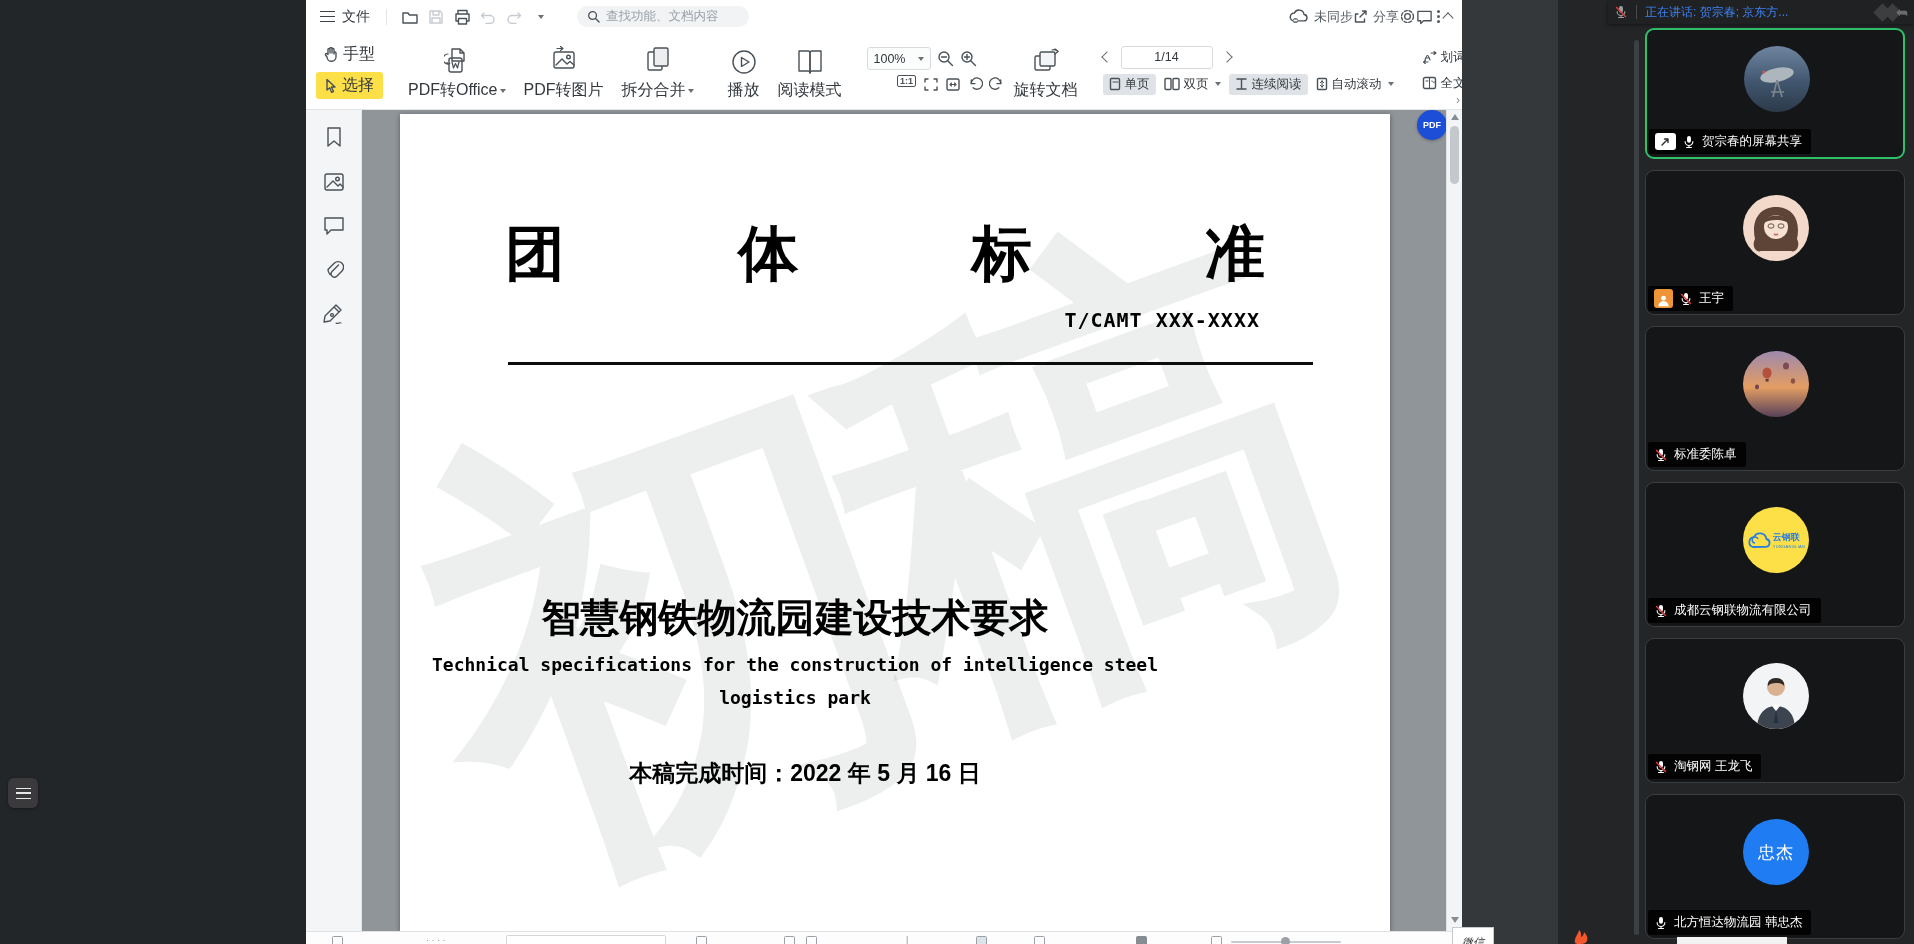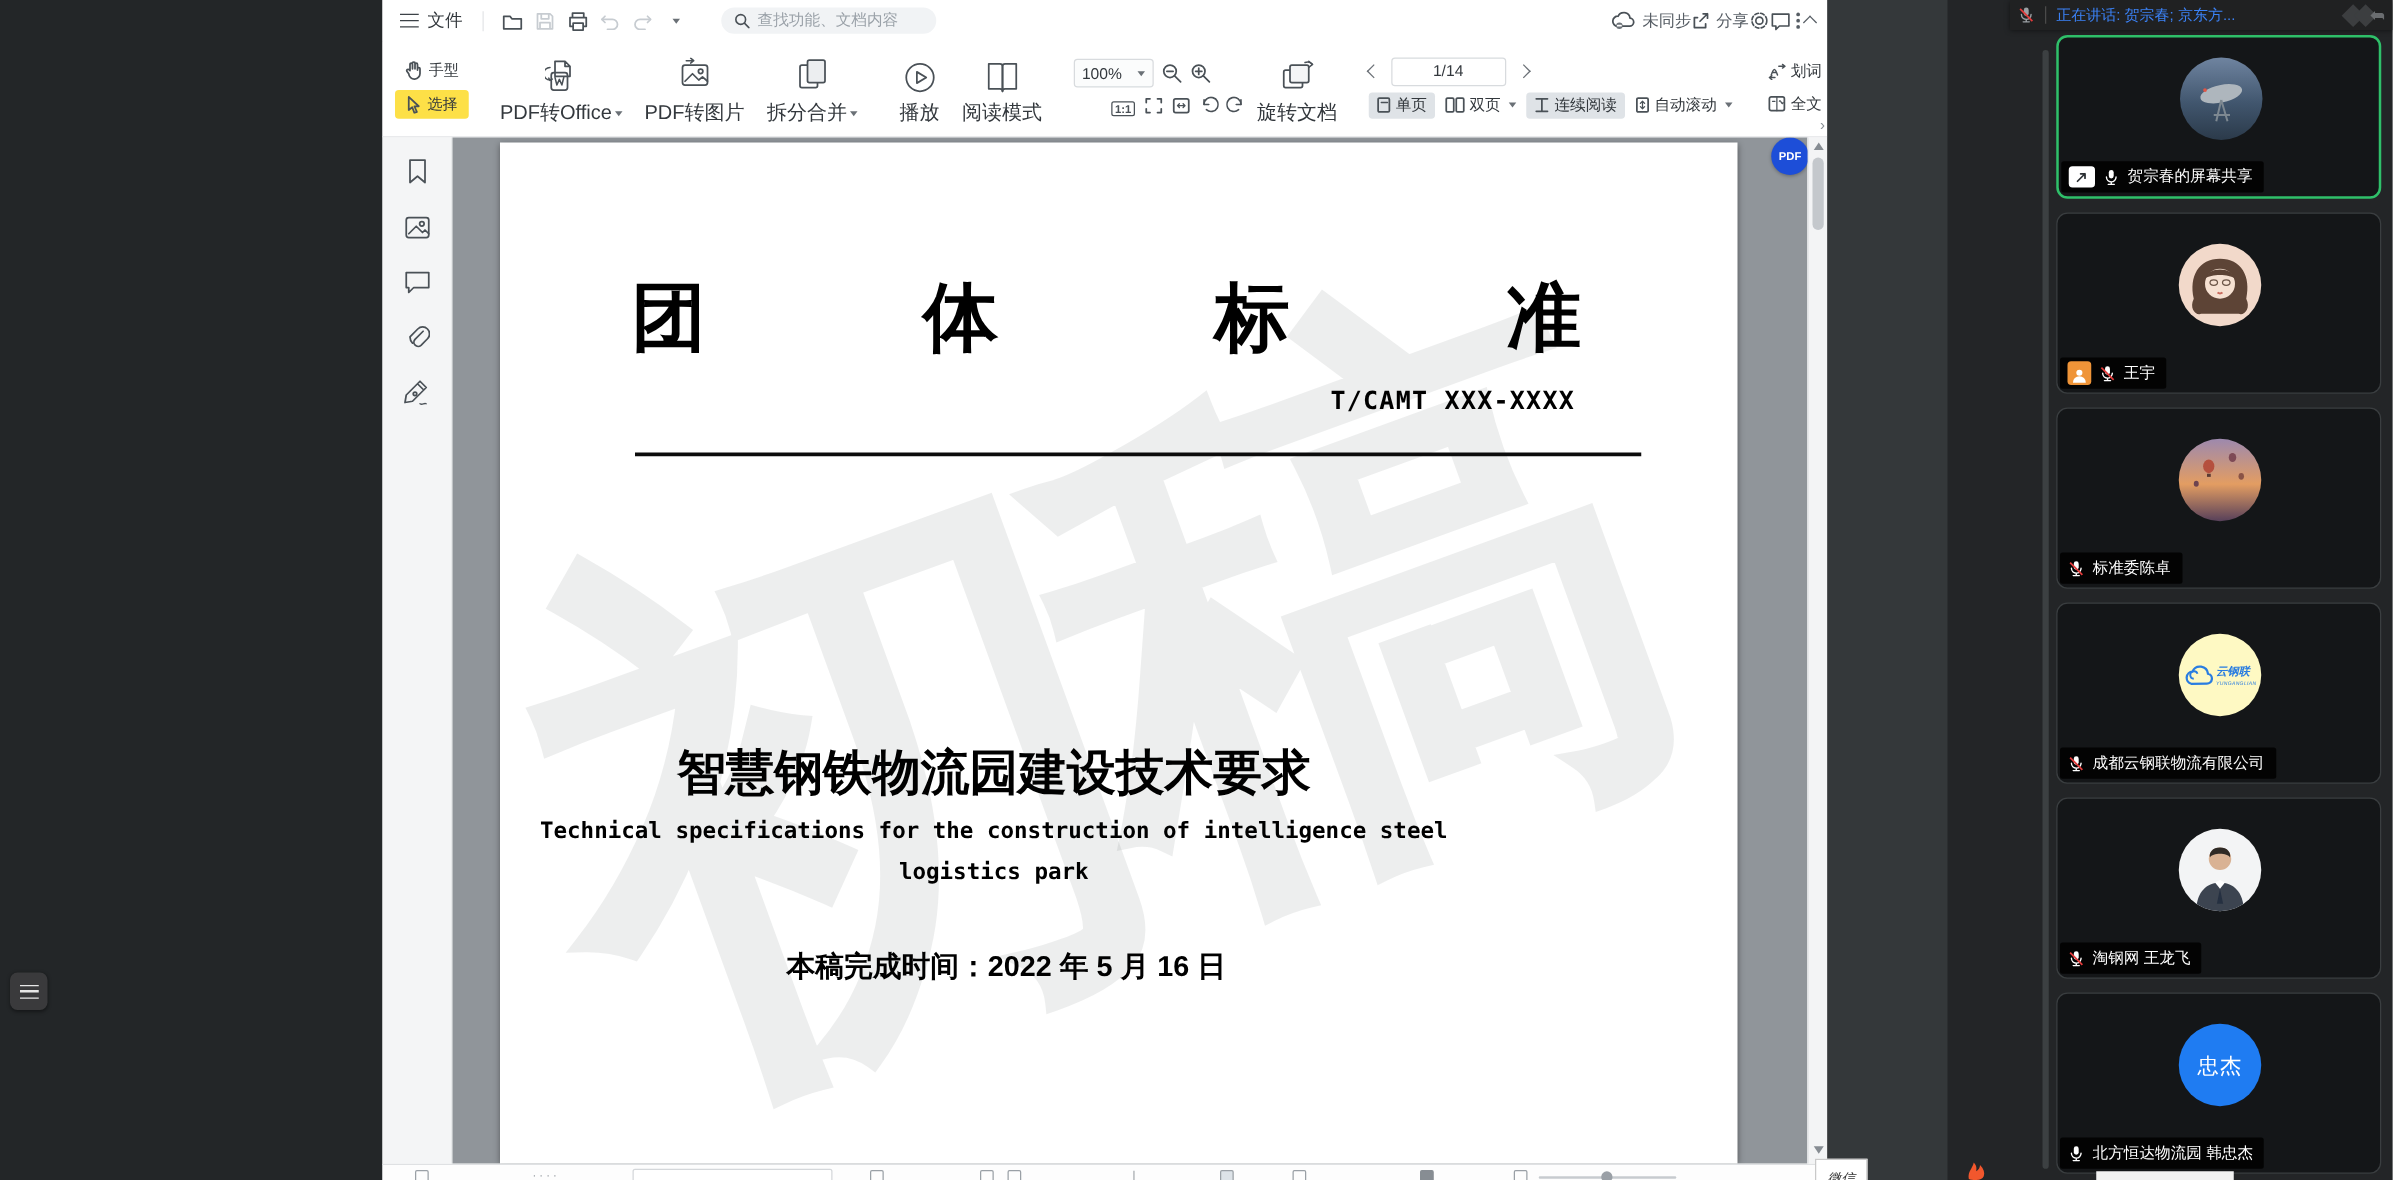--- a/index.html
+++ b/index.html
@@ -22,32 +22,32 @@
   .searchbox { margin-left:24px; width:172px; height:21px; background:#f1f3f5; border-radius:11px; display:flex; align-items:center; gap:6px; padding:0 10px; color:#9aa1a8; font-size:12.5px; white-space:nowrap; overflow:hidden; }
   .r1-right { margin-left:auto; display:flex; align-items:center; color:#565d64; font-size:13px; }
   .r1-item { display:flex; align-items:center; gap:5px; white-space:nowrap; }
   .dots3 { width:3px; height:3px; border-radius:50%; background:#565d64; box-shadow:0 -5px 0 #565d64,0 5px 0 #565d64; margin:0 4px; }
   .chev-up { width:8px; height:8px; border-left:1.6px solid #565d64; border-top:1.6px solid #565d64; transform:rotate(45deg); margin-top:3px; }
 
   
   .row2 { position:absolute; left:0; top:33px; width:100%; height:77px; background:#fff; border-bottom:1px solid #e2e4e6; display:flex; align-items:stretch; padding:4px 0 6px 10px; overflow:hidden; }
   .r2-sep { width:1px; background:#e8eaec; margin:4px 8px; }
   .modecol { display:flex; flex-direction:column; justify-content:center; gap:4px; }
-  .modebtn { display:flex; align-items:center; gap:5px; font-size:12px; color:#33383d; padding:3px 8px; border-radius:3px; white-space:nowrap; }
+  .modebtn { display:flex; align-items:center; gap:5px; font-size:16px; color:#33383d; padding:3px 8px; border-radius:3px; white-space:nowrap; }
   .modebtn.sel { background:#fde047; }
   .bigbtn { display:flex; flex-direction:column; align-items:center; justify-content:flex-end; gap:4px; padding:2px 9px; font-size:16px; color:#33383d; white-space:nowrap; }
   .bigbtn .caret, .caret { display:inline-block; width:0; height:0; border-left:3.5px solid transparent; border-right:3.5px solid transparent; border-top:4px solid #6a7076; vertical-align:middle; margin-left:2px; }
   .stack2 { display:flex; flex-direction:column; justify-content:center; gap:5px; }
   .srow { display:flex; align-items:center; gap:6px; }
   .zoomsel { width:64px; height:23px; border:1px solid #d8dbde; border-radius:3px; display:flex; align-items:center; justify-content:space-between; padding:0 6px; font-size:12.5px; color:#33383d; background:#fbfcfc; }
   .pagebox { width:92px; height:23px; border:1px solid #d8dbde; border-radius:3px; text-align:center; font-size:12.5px; color:#33383d; background:#fff; font-family:"Liberation Sans",sans-serif; }
   .navchev { width:8px; height:8px; border-left:1.5px solid #6a7076; border-bottom:1.5px solid #6a7076; }
   .navchev.prev { transform:rotate(45deg); }
   .navchev.next { transform:rotate(-135deg); }
-  .minibox { min-width:20px; height:18px; border-radius:2px; display:flex; align-items:flex-end; justify-content:center; font-size:9px; color:#4a5157;margin-left:30px; }
+  .minibox { min-width:20px; height:18px; border-radius:2px; display:flex; align-items:flex-start; justify-content:center; font-size:9px; color:#4a5157;margin-left:30px; }
   .smbtn { display:flex; align-items:center; gap:4px; font-size:12.5px; color:#33383d; padding:2px 6px; border-radius:3px; white-space:nowrap; }
   .smbtn.sel { background:#dfe3e7; }
   .expand-r { position:absolute; right:2px; top:60px; font-size:12px; color:#8a9096; }
 
   
   .sidebar { position:absolute; left:0; top:110px; width:56px; height:821px; background:#f4f5f6; border-right:1px solid #e4e6e8; display:flex; flex-direction:column; align-items:center; padding-top:16px; gap:24px; }
 
   
   .content { position:absolute; left:56px; top:110px; width:1084px; height:821px; background:#90959a; overflow:hidden; }
   .page { position:absolute; left:38px; top:4px; width:990px; height:817px; background:#fff; box-shadow:0 1px 5px rgba(0,0,0,.4); overflow:hidden; }
@@ -89,21 +89,21 @@
   .dk-diamond { width:13px; height:13px; background:#3c3e40; transform:rotate(45deg); margin-right:-5px; }
   .dk-back { color:#6a6d70; font-size:14px; font-weight:bold; transform:scaleX(-1); }
 
   .tile { position:absolute; left:183px; width:260px; height:145px; background:#141618; border:1px solid #3a3e40; border-radius:9px; overflow:hidden; }
   .tile.speaking { border:2px solid #2fc06a; }
   .avatar { position:absolute; left:97px; top:24px; width:66px; height:66px; border-radius:50%; overflow:hidden; display:flex; align-items:center; justify-content:center; }
   .tile.short .avatar { top:16px; }
   .av-satellite { background:linear-gradient(180deg,#6f84a0 0%,#41566e 55%,#2b3a4a 100%); }
   .av-woman { background:#f2d9ca; }
   .av-balloons { background:linear-gradient(180deg,#9d89ae 0%,#e39d62 55%,#57405a 100%); }
-  .av-logo { background:#fef9c3; flex-direction:column; gap:1px;font-style:italic; }
+  .av-logo { background:#fde047; flex-direction:column; gap:1px; }
   .av-suit { background:#f3f4f5; }
   .av-initials { background:#1f7cf2; color:#fff; font-size:17px; letter-spacing:1px; }
   .logo-row { display:flex; align-items:center; gap:2px; }
   .logo-cn { font-size:9px; font-weight:bold; color:#2a7de1; }
   .logo-sub { font-size:4px; color:#2a7de1; letter-spacing:.3px; }
   .namebar { position:absolute; left:2px; bottom:3px; height:25px; background:rgba(0,0,0,.85); border-radius:2px; display:flex; align-items:center; gap:6px; padding:0 9px 0 6px; max-width:250px; }
   .namebar .pname { color:#fff; font-size:12.5px; white-space:nowrap; overflow:hidden; }
   .share-badge { width:21px; height:17px; background:#fff; border-radius:3px; display:flex; align-items:center; justify-content:center; }
   .person-badge { width:19px; height:19px; background:#ef9438; border-radius:3px; display:flex; align-items:flex-end; justify-content:center; overflow:hidden; }
 

